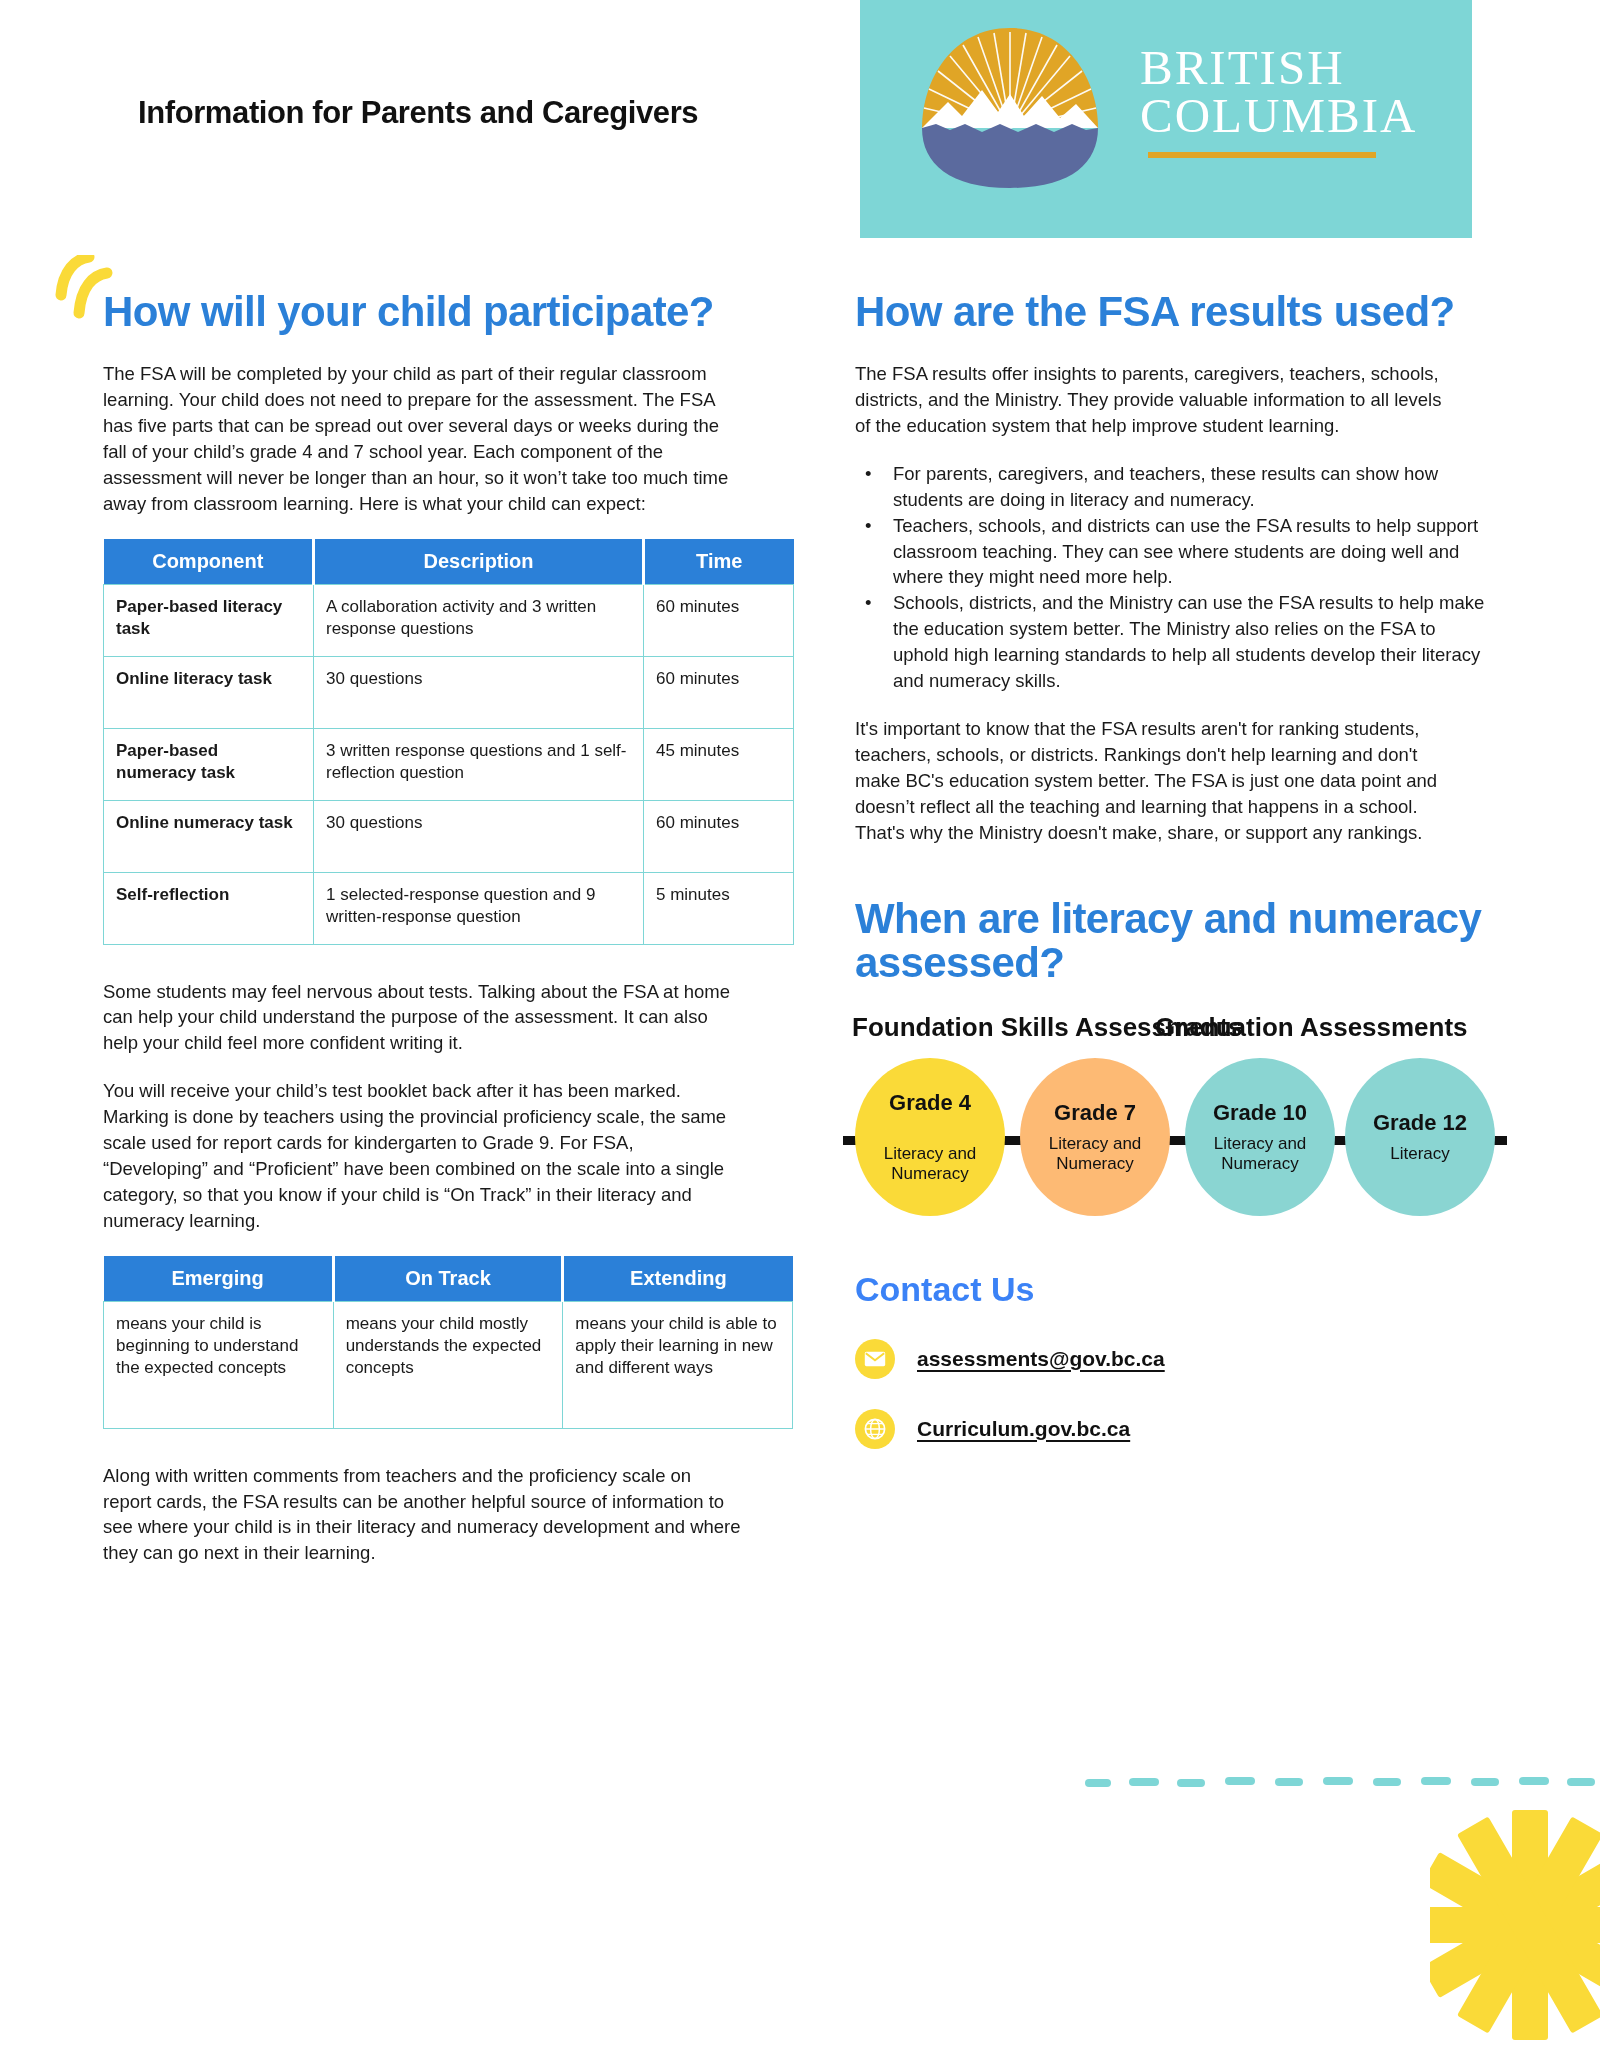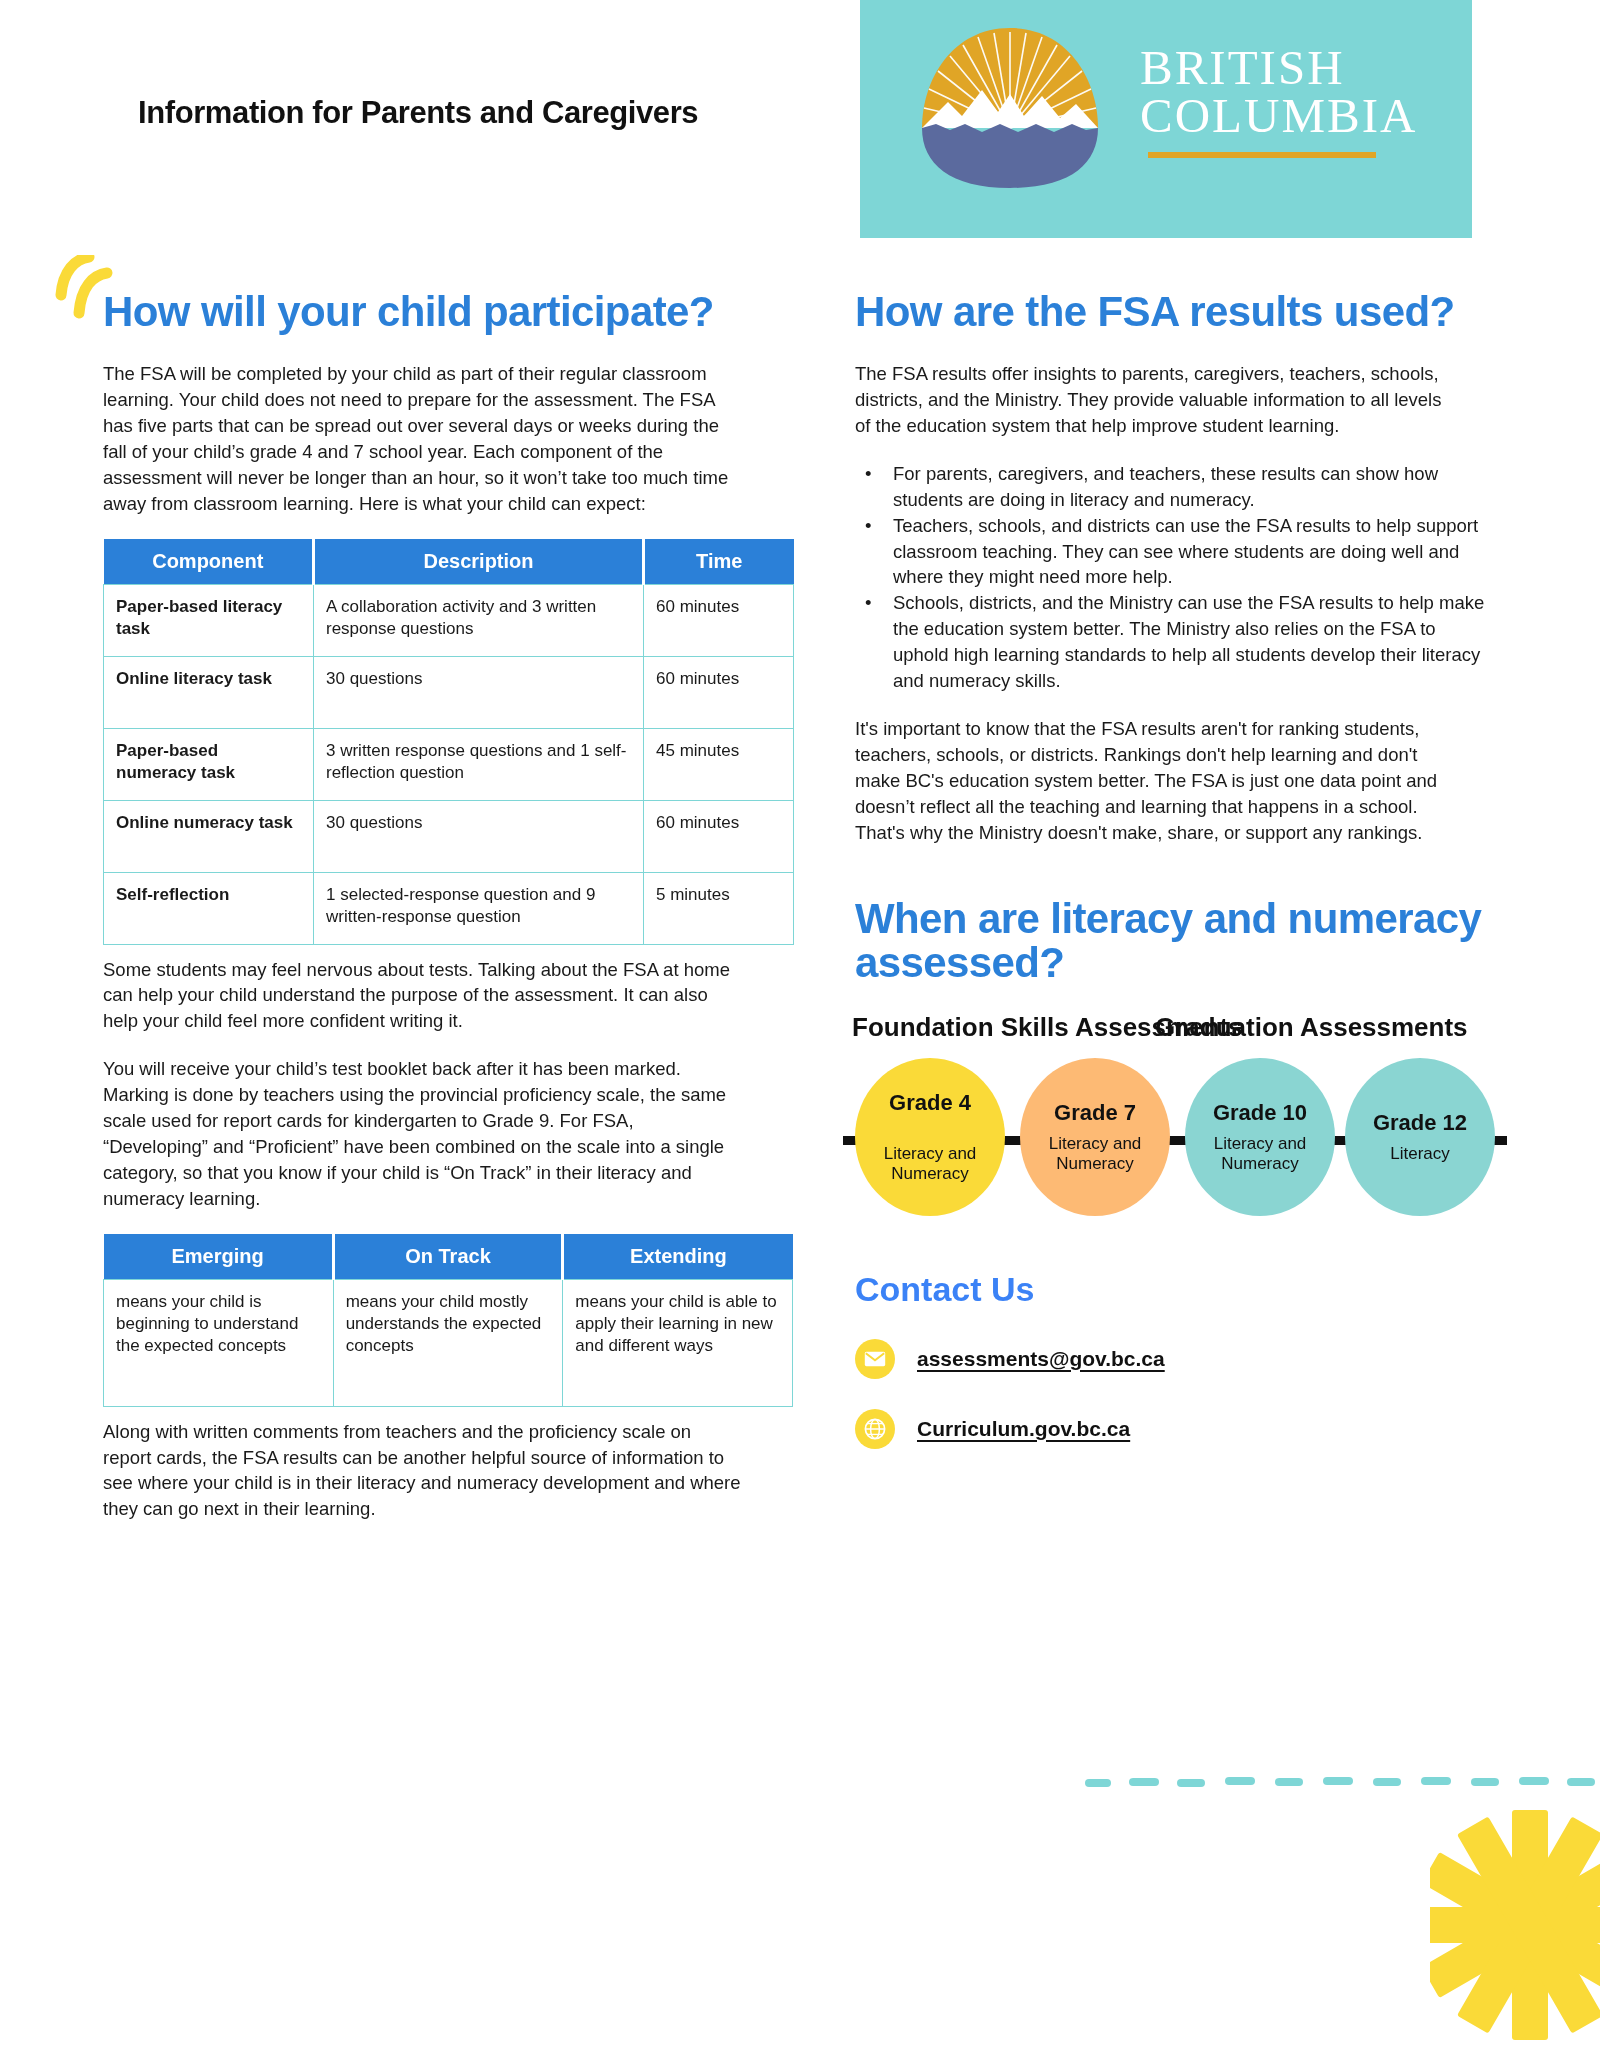--- a/index.html
+++ b/index.html
@@ -56,21 +56,21 @@
   ul.bullets li {
     position:relative; padding-left:38px;
     font-size:18.5px; line-height:1.40; margin:0; max-width:600px;
   }
   ul.bullets li .bul {
     position:absolute; left:10px; top:0;
   }
   
   table.grid {
     border-collapse:collapse; width:100%; table-layout:fixed;
-    margin:0 0 12px 0;
+    margin:0 0 34px 0;
     padding-left:18px;
   }
   table.grid th {
     background:#2b80d8; color:#ffffff; font-size:20px; font-weight:bold;
     padding:11px 8px; text-align:center;
     border-left:3px solid #ffffff; border-right:3px solid #ffffff;
   }
   table.grid th:first-child { border-left:none; }
   table.grid th:last-child { border-right:none; }
   table.grid td {

